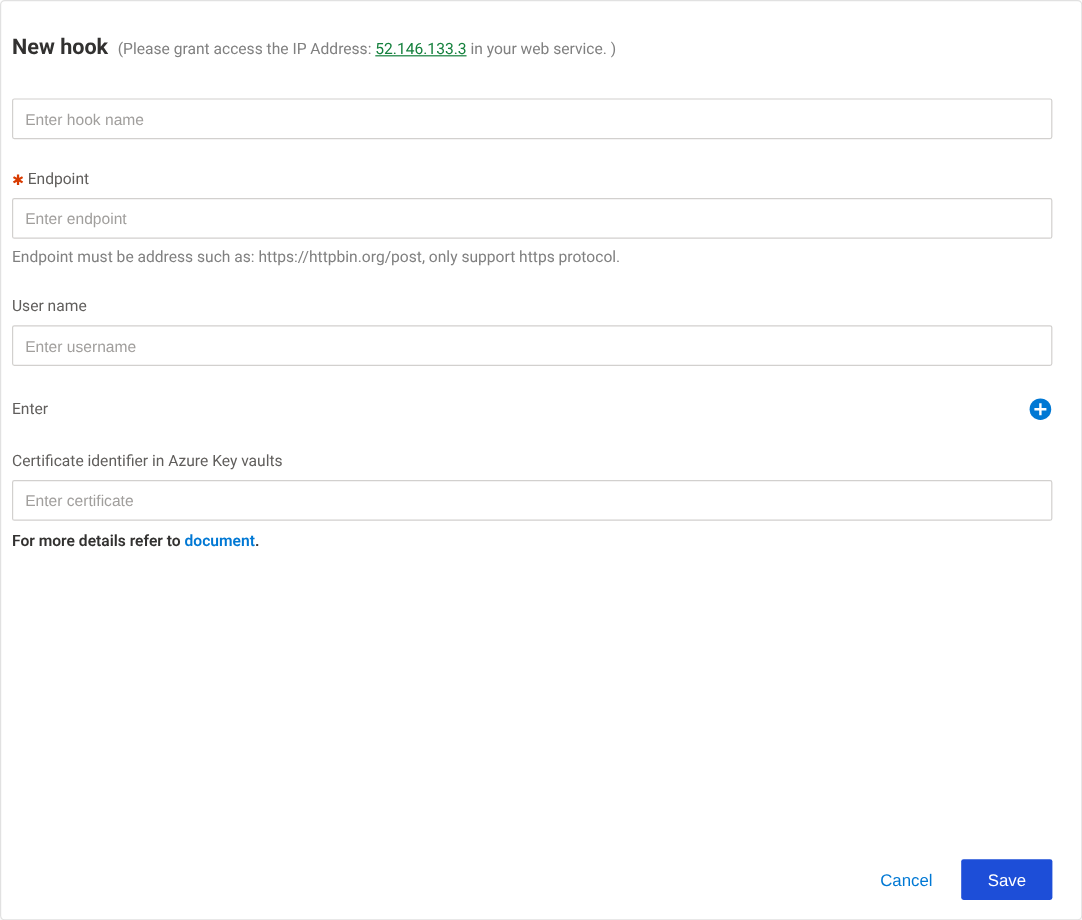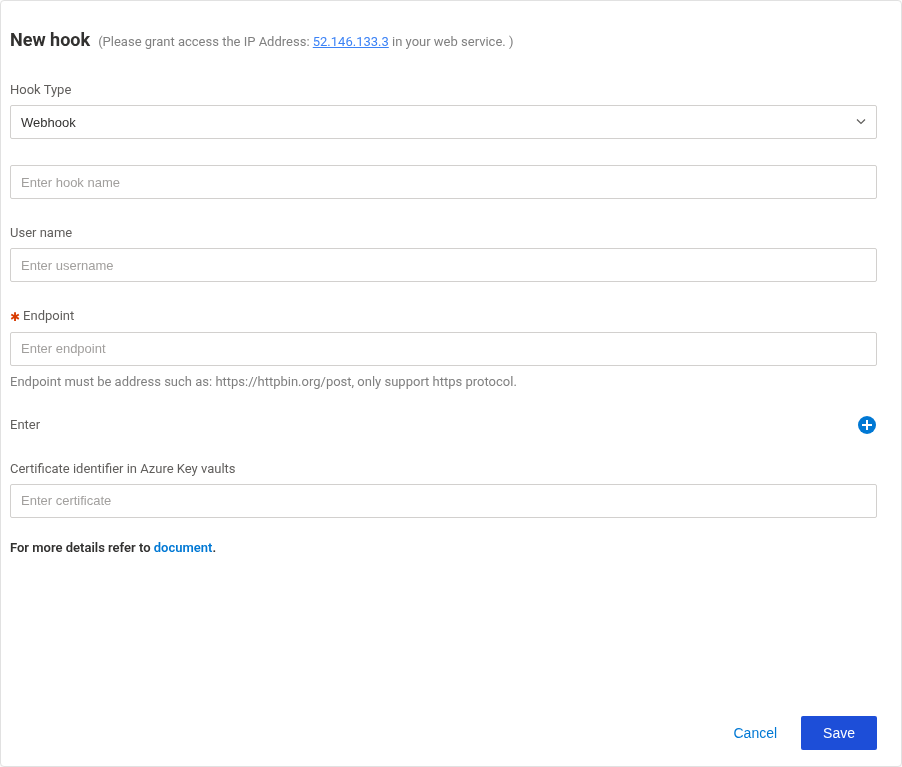--- a/index.html
+++ b/index.html
@@ -27,21 +27,21 @@
     .title {
       font-size: 18px;
       font-weight: 700;
       color: #323130;
     }
     .subtitle {
       font-size: 13px;
       color: #808080;
     }
     .subtitle .ip {
-      color: #3b82f6;
+      color: #15803d;
       text-decoration: underline;
     }
     .field-group {
       margin-bottom: 26px;
     }
     .field-label {
       font-size: 13px;
       color: #605e5c;
       margin-bottom: 8px;
       display: block;
@@ -115,21 +115,21 @@
       height: 20px;
       cursor: pointer;
       display: flex;
       align-items: center;
       justify-content: center;
     }
     .doc-text {
       font-size: 13px;
       font-weight: 600;
       color: #323130;
-      margin-top: 22px;
+      margin-top: 10px;
     }
     .doc-text a {
       color: #0078d4;
       text-decoration: none;
       font-weight: 600;
     }
     .footer {
       position: absolute;
       bottom: 16px;
       right: 24px;
@@ -160,45 +160,34 @@
 
 <div class="panel">
 
   <div class="title-row">
     <span class="title">New hook</span>
     <span class="subtitle">
       <span>(Please grant access the IP Address: </span><span class="ip">52.146.133.3</span><span> in your web service. )</span>
     </span>
   </div>
 
-  <div class="field-group">
-    <label class="field-label">Hook Type</label>
-    <div class="select-wrap">
-      <input class="select-input" readonly="" value="Webhook" style="">
-      <span class="select-chevron">
-        <svg width="12" height="12" viewBox="0 0 12 12">
-            <path d="M2 4 L6 8 L10 4" fill="none" stroke="currentColor" stroke-width="1.2"></path>
-          </svg>
-      </span>
-    </div>
-  </div>
 
   <div class="field-group">
     <input class="text-input" type="text" placeholder="Enter hook name" style="">
-  </div>
-
-  <div class="field-group">
-    <label class="field-label">User name</label>
-    <input class="text-input" type="text" placeholder="Enter username" style="">
   </div>
 
   <div class="field-group">
     <label class="field-label"><span class="required-mark">✱</span><span>Endpoint</span></label>
     <input class="text-input" type="text" placeholder="Enter endpoint" style="">
     <div class="help-text">Endpoint must be address such as: https://httpbin.org/post, only support https protocol.</div>
+  </div>
+
+  <div class="field-group">
+    <label class="field-label">User name</label>
+    <input class="text-input" type="text" placeholder="Enter username" style="">
   </div>
 
 
   <div class="header-row">
     <span class="header-label">Enter</span>
     <span class="add-button">
       <svg width="20" height="20" viewBox="0 0 20 20">
           <circle cx="10" cy="10" r="9" fill="#0078d4"></circle>
           <path d="M10 5 V15 M5 10 H15" stroke="#fff" stroke-width="2"></path>
         </svg>

